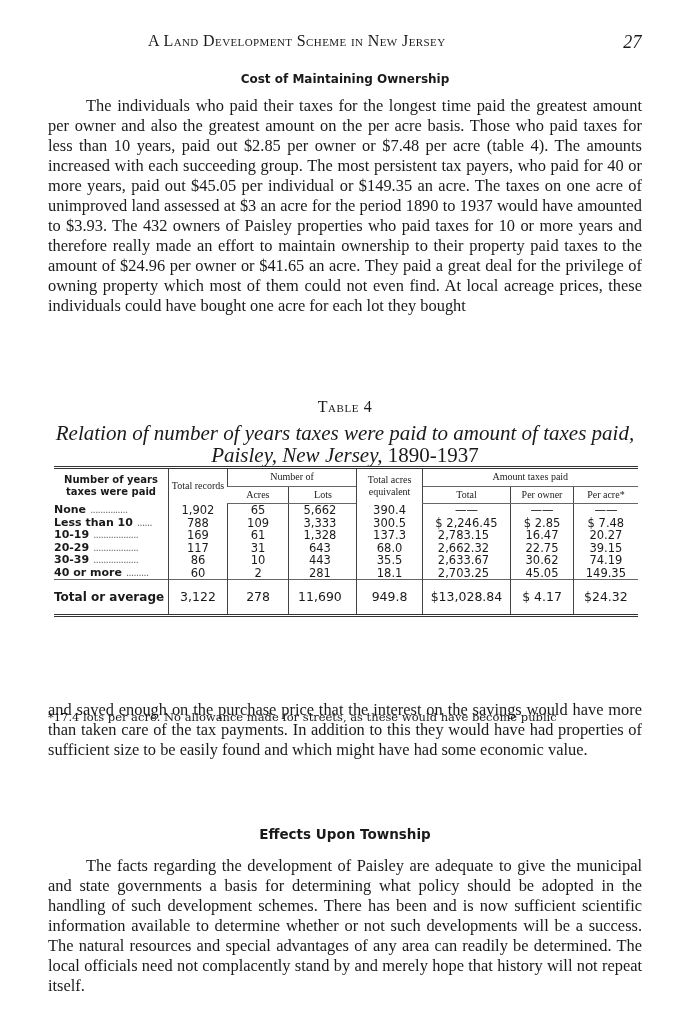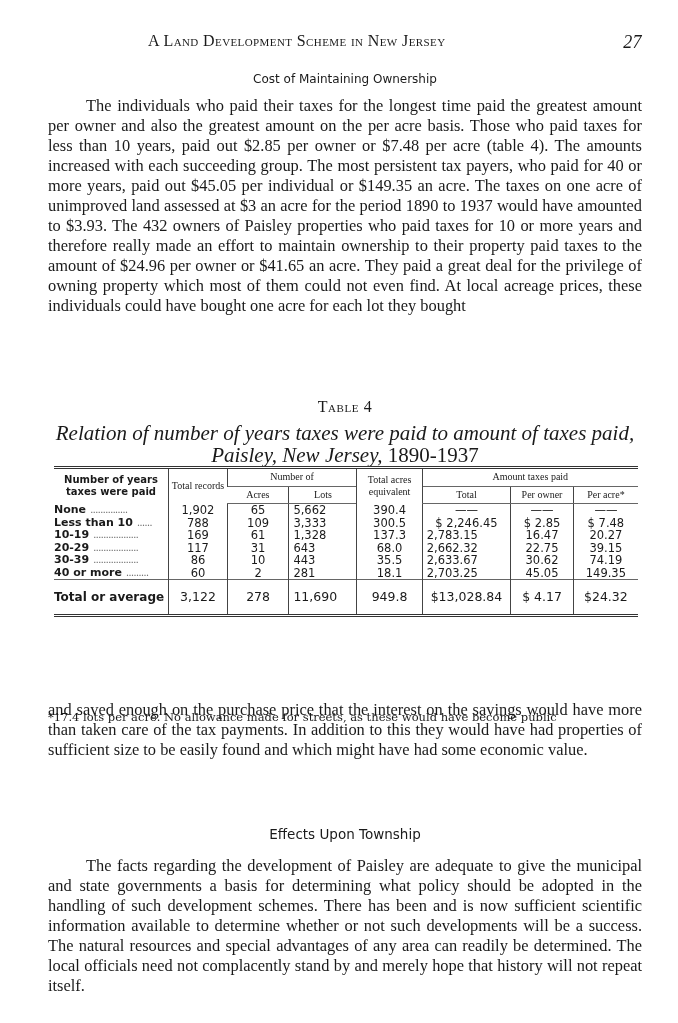--- a/index.html
+++ b/index.html
@@ -8,21 +8,21 @@
     font-family: "Liberation Serif", "DejaVu Serif", serif; color: #1a1a1a;
   }
   .page { position: absolute; left: 48px; top: 0; width: 594px; }
   .running-head {
     position: absolute; top: 32px; left: 0; width: 594px; height: 22px;
     font-size: 16px; letter-spacing: 0.4px;
   }
   .running-head .title { position: absolute; left: 100px; font-variant: small-caps; }
   .running-head .pno { position: absolute; right: 0; font-style: italic; font-size: 18px; }
   .section-head {
-    font-family: "DejaVu Sans", sans-serif; font-weight: normal; font-size: 12px;
+    font-family: "DejaVu Sans", sans-serif; font-weight: bold; font-size: 12px;
     text-align: center;
   }
   .sh1 { position: absolute; top: 72px; left: 0; width: 594px; }
   .para { font-size: 16.4px; line-height: 20px; text-align: justify; margin: 0; }
   .para .ind { display: inline-block; width: 38px; }
   .p1 { position: absolute; top: 96px; left: 0; width: 594px; }
   .tbl-label { position: absolute; top: 398px; left: 0; width: 594px; text-align: center;
     font-variant: small-caps; font-size: 16px; letter-spacing: 0.6px; }
   .tbl-cap { position: absolute; top: 422px; left: 0; width: 594px; text-align: center;
     font-size: 21px; line-height: 22px; font-style: italic; }
@@ -32,21 +32,21 @@
     font-size: 11.5px; line-height: 12.5px; border-top: 3px double #333; border-bottom: 3px double #333; }
   table.data th { font-weight: normal; font-family: "Liberation Serif", serif; font-size: 10px;
     padding: 2px 2px; vertical-align: middle; border-left: 1px solid #444; }
   table.data th:first-child { border-left: none; }
   table.data th.small { font-size: 10px; }
   table.data tr.hdr2 th { border-top: 1px solid #666; }
   table.data tr.hdr-bottom th, table.data tr.hdr2 th { border-bottom: 1px solid #666; }
   table.data td { padding: 0 4px; text-align: center; border-left: 1px solid #444; }
   table.data td:first-child { border-left: none; text-align: left; font-weight: bold;
     font-size: 11px; padding-left: 0; white-space: nowrap; }
-  table.data td.rt { text-align: left; padding-right: 10px; }
+  table.data td.rt { text-align: center; padding-right: 10px; }
   .dots { color: #777; font-weight: normal; letter-spacing: -1px; }
   table.data tr.total td { border-top: 1px solid #666; height: 34px; font-size: 12.5px; }
   table.data tr.total td:first-child { text-align: center; font-size: 12px; line-height: 14px; }
   .footnote { position: absolute; top: 694px; left: 0; width: 594px; font-size: 11.5px;
     line-height: 13px; font-family: "DejaVu Serif", serif; margin-top: 17px; }
   .footnote .cont { padding-left: 32px; display: block; }
   .p2 { position: absolute; top: 700px; left: 0; width: 594px; }
   .sh2 { position: absolute; top: 826px; left: 0; width: 594px; font-size: 13.5px; }
   .p3 { position: absolute; top: 856px; left: 0; width: 594px; }
 </style>

